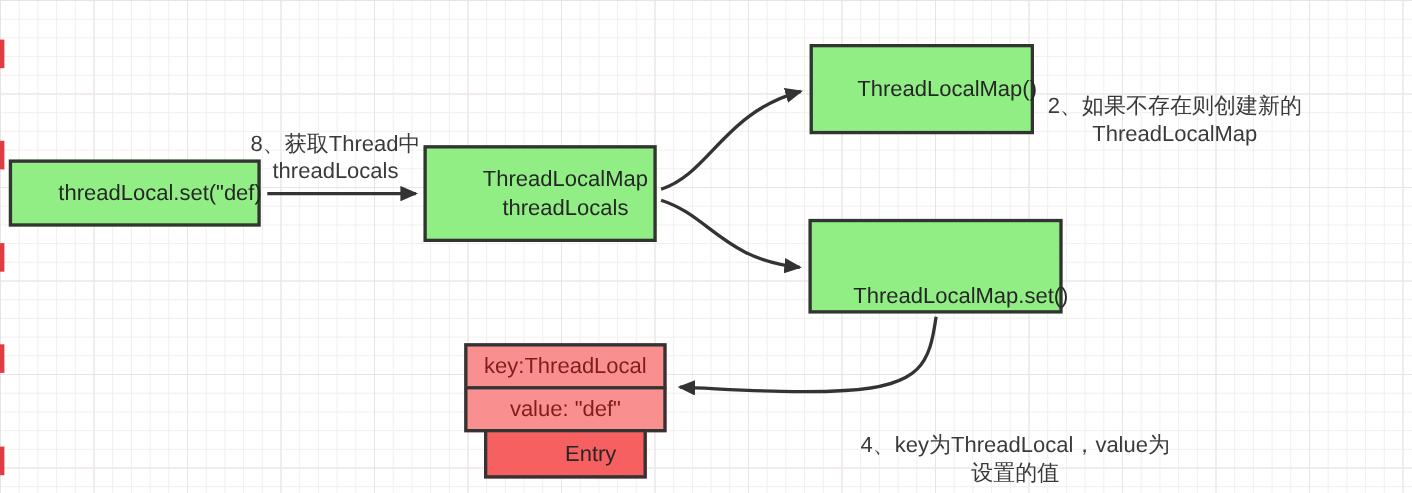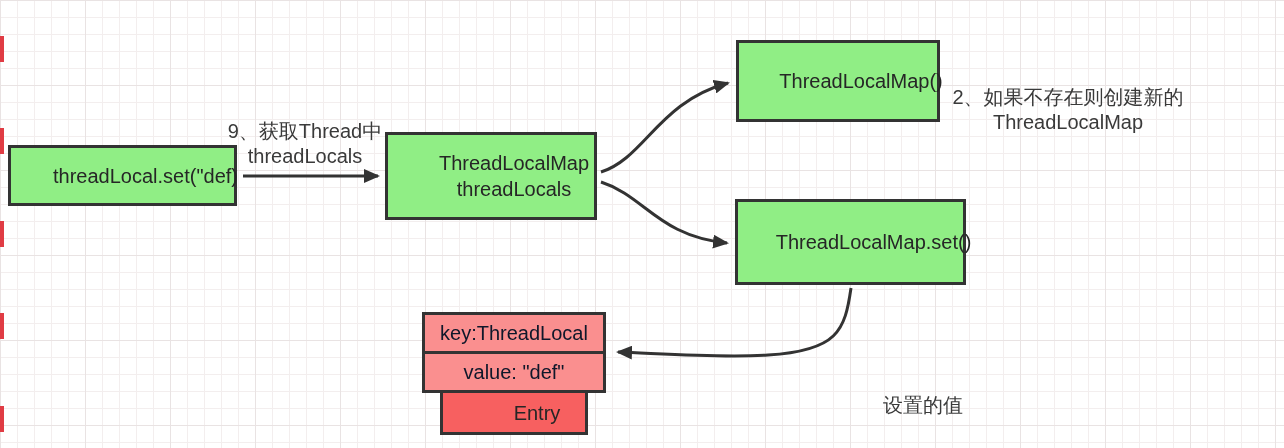--- a/index.html
+++ b/index.html
@@ -25,21 +25,21 @@
     position:absolute; border:3px solid var(--border);
     display:flex; flex-direction:column; align-items:center; justify-content:center;
     font-size:20px; color:#262626; text-align:center; line-height:26px;padding-left:46px;
   }
   .green{background:var(--green);}
   .red{background:var(--red);}
   .entry-stack{position:absolute; left:422px; top:312px; width:184px;}
   .entry-cell{
     width:184px; height:42px; border:3px solid var(--border); background:var(--pink);
     display:flex; align-items:center; justify-content:center;
-    font-size:20px; color:#0f172a;
+    font-size:20px; color:#7f1d1d;
   }
   .entry-cell + .entry-cell{margin-top:-3px;}
   .annotation{
     position:absolute; text-align:center; font-size:20px; line-height:25px;
     color:var(--text); white-space:nowrap;margin-top:25px;
   }
   svg.connectors{position:absolute; left:0; top:0; pointer-events:none;}
   svg.connectors path{stroke:var(--arrow); stroke-width:3; fill:none;}
 </style>
 </head>
@@ -71,44 +71,45 @@
 
   <div class="node green" style="left:385px; top:132px; width:212px; height:88px;">
     <span>ThreadLocalMap</span>
     <span>threadLocals</span>
   </div>
 
   <div class="node green" style="left:736px; top:40px; width:204px; height:82px;">
     <span>ThreadLocalMap()</span>
   </div>
 
-  <div class="node green" style="left:735px; top:199px; width:231px; height:86px;">
+  <div class="node green" style="left:735px; top:199px; width:231px; height:86px;justify-content:flex-end;">
     <span>ThreadLocalMap.set()</span>
   </div>
 
   <div class="entry-stack">
     <div class="entry-cell">
       <span>key:ThreadLocal</span>
     </div>
     <div class="entry-cell">
       <span>value: "def"</span>
     </div>
   </div>
   <div class="node red" style="left:440px; top:390px; width:148px; height:45px;">
     <span>Entry</span>
   </div>
 
   <div class="annotation" style="left:190px; top:94px; width:230px;">
-    <div>9、获取Thread中</div>
+    <div>8、获取Thread中</div>
     <div>threadLocals</div>
   </div>
 
   <div class="annotation" style="left:948px; top:60px; width:240px;">
     <div>2、如果不存在则创建新的</div>
     <div>ThreadLocalMap</div>
   </div>
 
 
   <div class="annotation" style="left:758px; top:368px; width:330px;">
+    <div>4、key为ThreadLocal，value为</div>
     <div>设置的值</div>
   </div>
 
 </div>
 
 </body></html>

